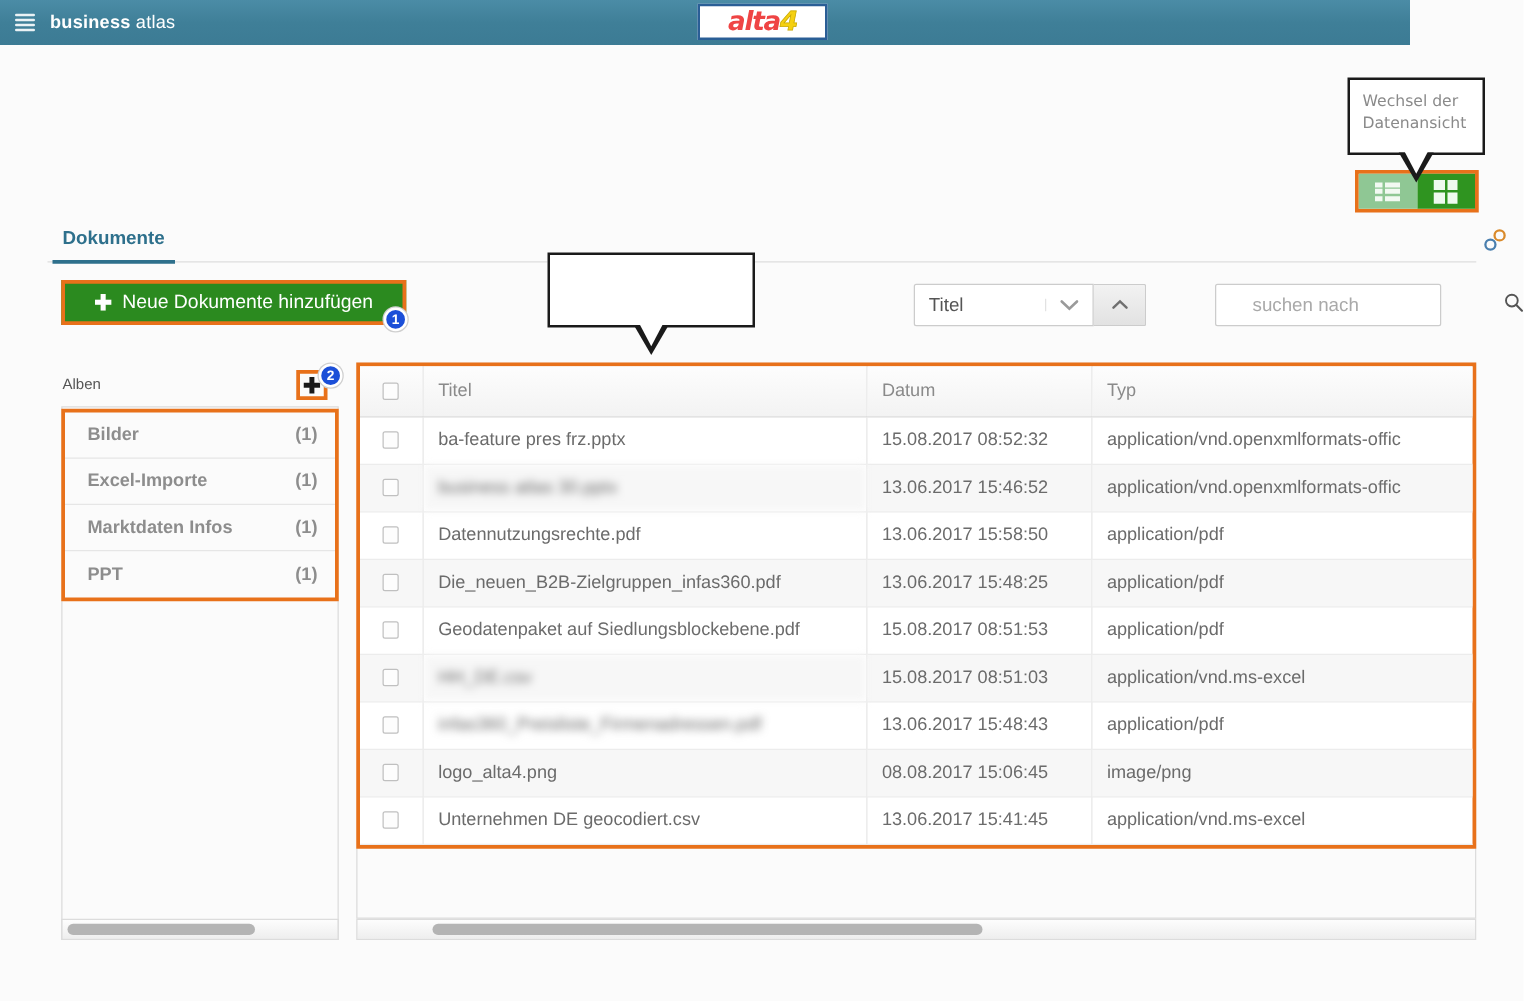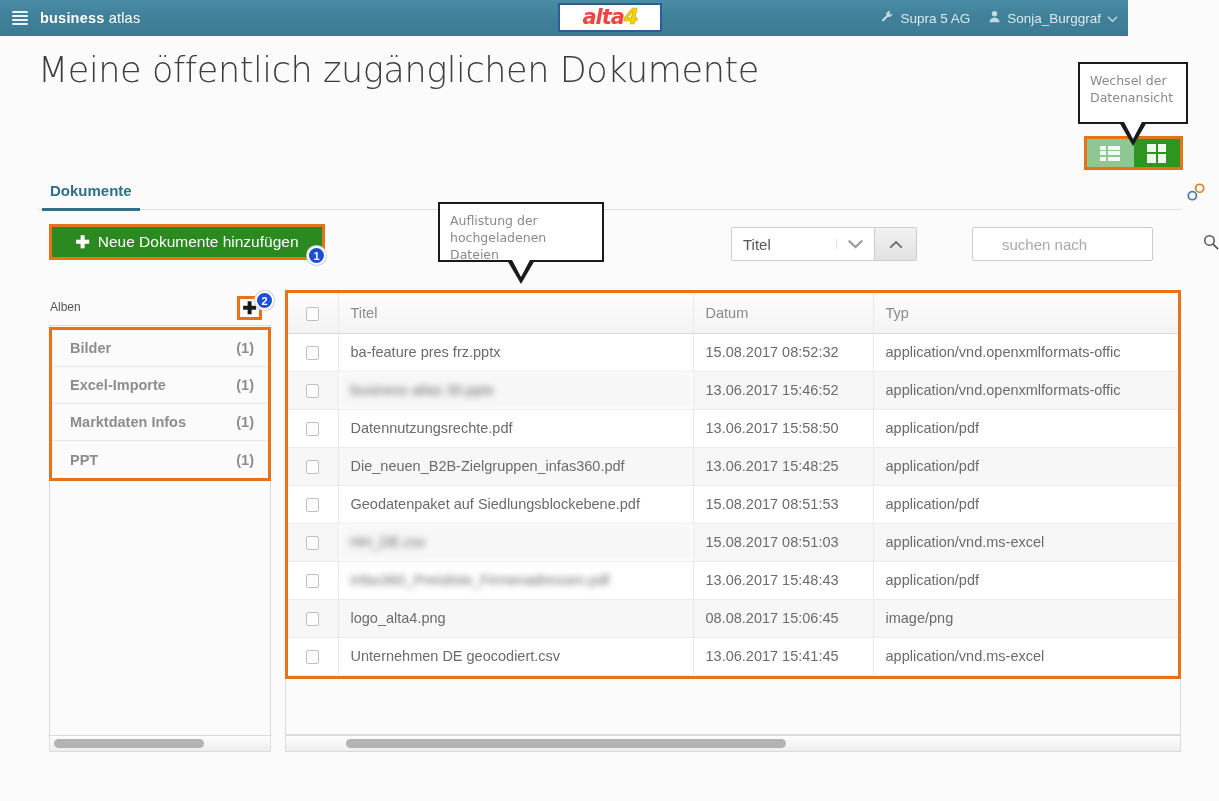--- a/index.html
+++ b/index.html
@@ -255,47 +255,22 @@
     </div>
     <div class="brand">
       <b>business</b><span> atlas</span>
     </div>
 
     <div class="logo">
       <span class="alta">alta</span>
         <span class="four">4</span>
     </div>
 
-    <div class="topright">
-      <div class="grp">
-        <span class="ic">
-          <svg width="13" height="13" viewBox="0 0 16 16">
-              <path fill="#dce9ee" d="M11.3 1.4a4 4 0 0 0-4.6 5L1.5 11.6a1.4 1.4 0 0 0 2 2l5.2-5.2a4 4 0 0 0 5-4.6L11.5 5.8 10.2 4.5z"></path>
-            </svg>
-        </span>
-        <span>Supra 5 AG</span>
-      </div>
-      <div class="grp">
-        <span class="ic">
-          <svg width="13" height="13" viewBox="0 0 16 16">
-              <circle cx="8" cy="4.6" r="3.3" fill="#dce9ee"></circle>
-              <path fill="#dce9ee" d="M1.8 15c0-3.4 2.8-5.6 6.2-5.6S14.2 11.6 14.2 15z"></path>
-            </svg>
-        </span>
-        <span>Sonja_Burggraf</span>
-        <span class="ic">
-          <svg width="11" height="8" viewBox="0 0 12 8">
-              <path d="M1 1.6 6 6.4l5-4.8" stroke="#dce9ee" stroke-width="1.6" fill="none"></path>
-            </svg>
-        </span>
-      </div>
-    </div>
-  </div>
-
-  <div class="page-title">Meine öffentlich zugänglichen Dokumente</div>
+  </div>
+
 
   <div class="callout" id="callout-view">
     <span>Wechsel der Datenansicht</span>
     <span class="tail-out tail-d-out"></span><span class="tail-in tail-d-in"></span>
   </div>
 
   <div class="viewswitch">
     <div class="vbtn list">
       <span class="list-glyph">
         <i class="b" style="top:0"></i>
@@ -328,21 +303,20 @@
 
   <div class="addbtn-wrap">
     <div class="addbtn">
       <span class="plusglyph">✚</span>
       <span>Neue Dokumente hinzufügen</span>
     </div>
   </div>
   <div class="badge" id="badge-1">1</div>
 
   <div class="callout" id="callout-files">
-    <span>Auflistung der hochgeladenen Dateien</span>
     <span class="tail-out tail-d-out"></span><span class="tail-in tail-d-in"></span>
   </div>
 
   <div class="sortwrap">
     <div class="selbox">
       <span class="lbl">Titel</span>
       <span class="chev">
         <svg width="15" height="10" viewBox="0 0 16 10">
             <path d="M1.5 2 8 8.2 14.5 2" stroke="#9a9a9a" stroke-width="2.2" fill="none" stroke-linecap="round"></path>
           </svg>

